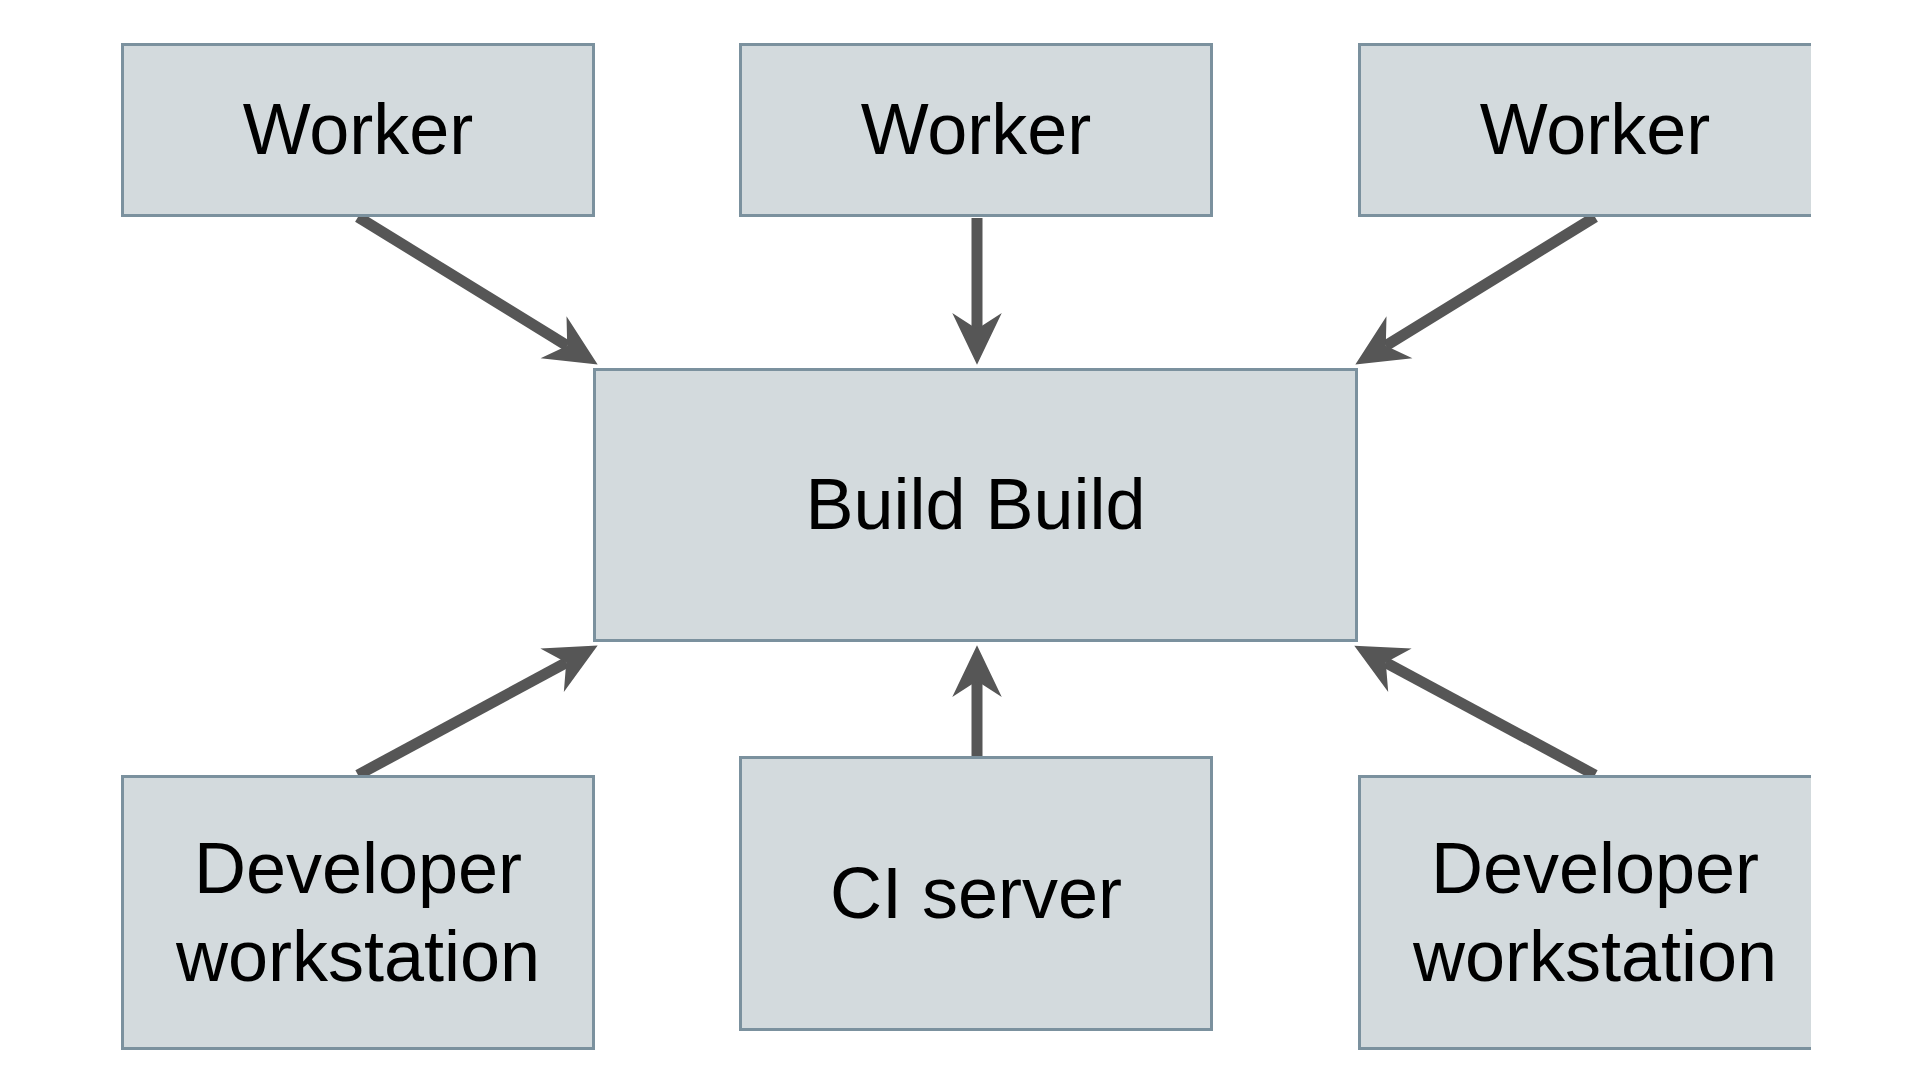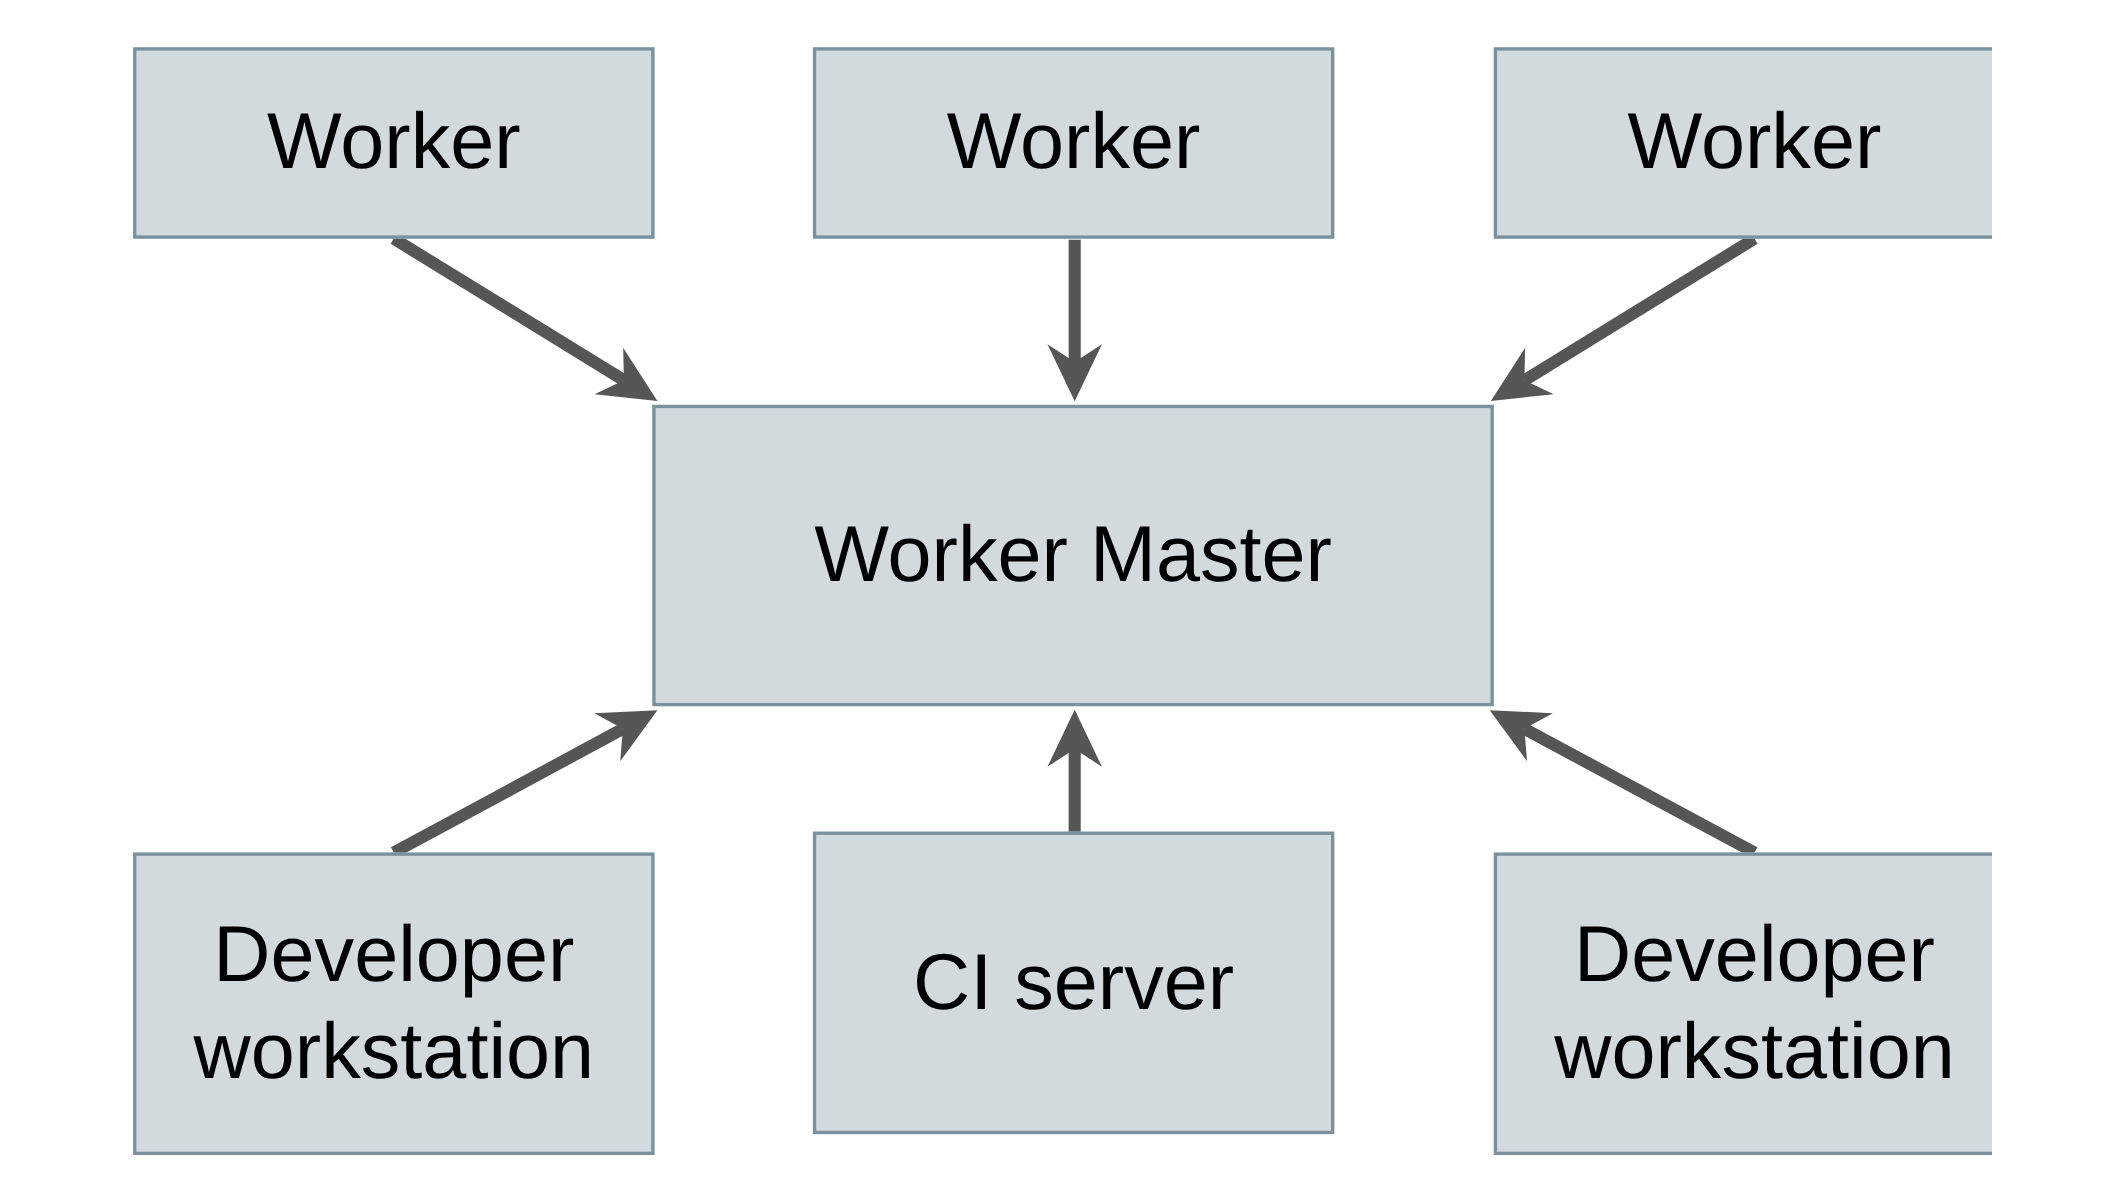--- a/index.html
+++ b/index.html
@@ -73,21 +73,21 @@
 
   <div class="node" style="left:739px;top:43px;width:474px;height:174px;">
     <span class="label">Worker</span>
   </div>
 
   <div class="node" style="left:1358px;top:43px;width:474px;height:174px;">
     <span class="label">Worker</span>
   </div>
 
   <div class="node" style="left:593px;top:368px;width:765px;height:274px;">
-    <span class="label">Worker Master</span>
+    <span class="label">Build Build</span>
   </div>
 
   <div class="node" style="left:121px;top:775px;width:474px;height:275px;">
     <span class="label">Developer workstation</span>
   </div>
 
   <div class="node" style="left:739px;top:756px;width:474px;height:275px;">
     <span class="label">CI server</span>
   </div>
 

